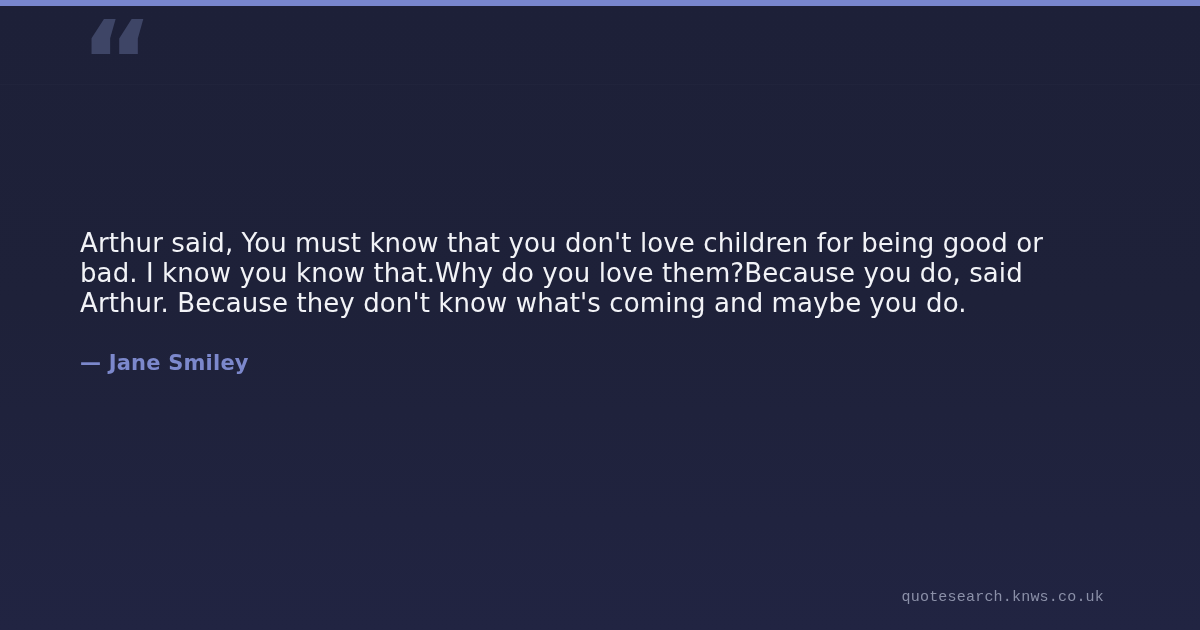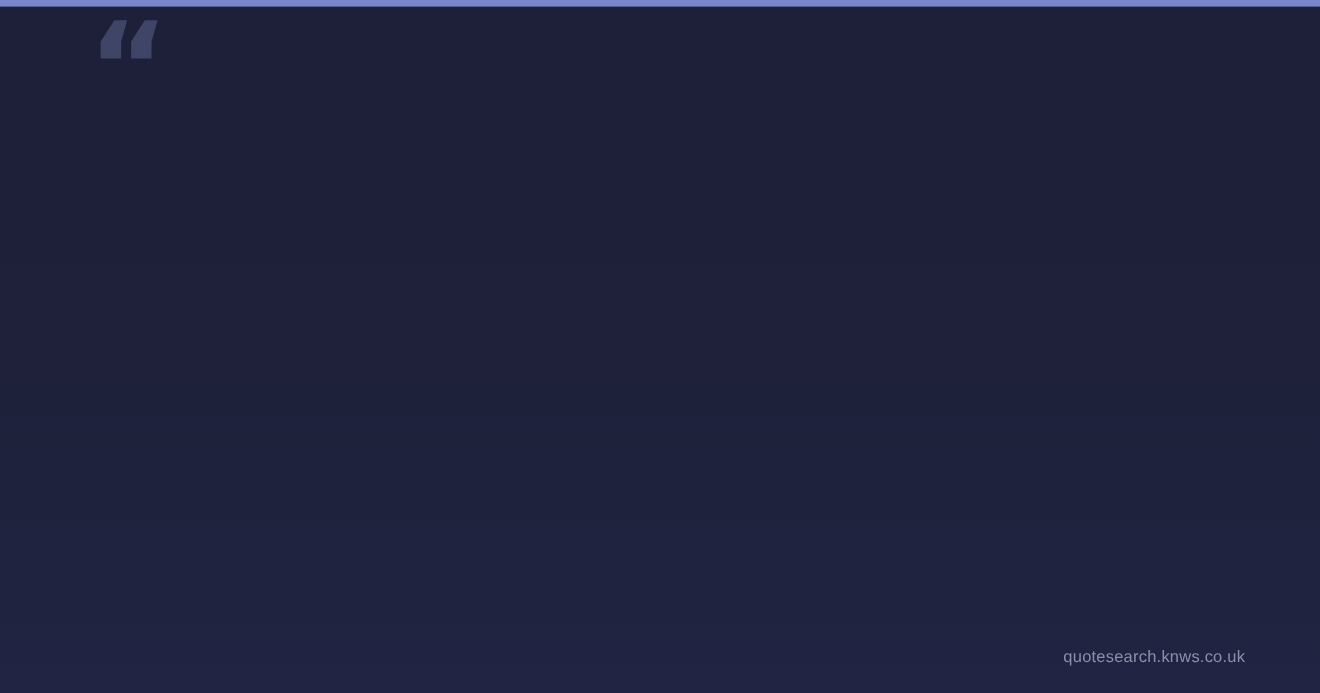--- a/index.html
+++ b/index.html
@@ -78,36 +78,41 @@
     padding-top: 33px;
     font-family: "DejaVu Sans", sans-serif;
     font-size: 21px;
     font-weight: 700;
     color: #7c88cc;
     letter-spacing: 0.2px;
   }
 
   .footer-url {
     position: absolute;
-    right: 68px;
+    right: 96px;
     bottom: 24px;
-    font-family: Liberation Sans, sans-serif;
+    font-family: Liberation Mono, monospace;
     font-size: 15px;
     font-weight: 400;
     color: #8b90a8;
     letter-spacing: 0.2px;
     text-align: right;
   }
 </style>
 </head>
 <body>
 
 <div class="quote-card">
 
   <div class="accent-bar"></div>
   <div class="band"></div>
 
   <div class="quote-mark">“</div>
 
+  <div class="content">
+    <p class="quote-text">Arthur said, You must know that you don't love children for being good or bad. I know you know that.Why do you love them?Because you do, said Arthur. Because they don't know what's coming and maybe you do.</p>
+
+    <p class="author">— Jane Smiley</p>
+  </div>
 
   <div class="footer-url">quotesearch.knws.co.uk</div>
 
 </div>
 
 </body></html>

